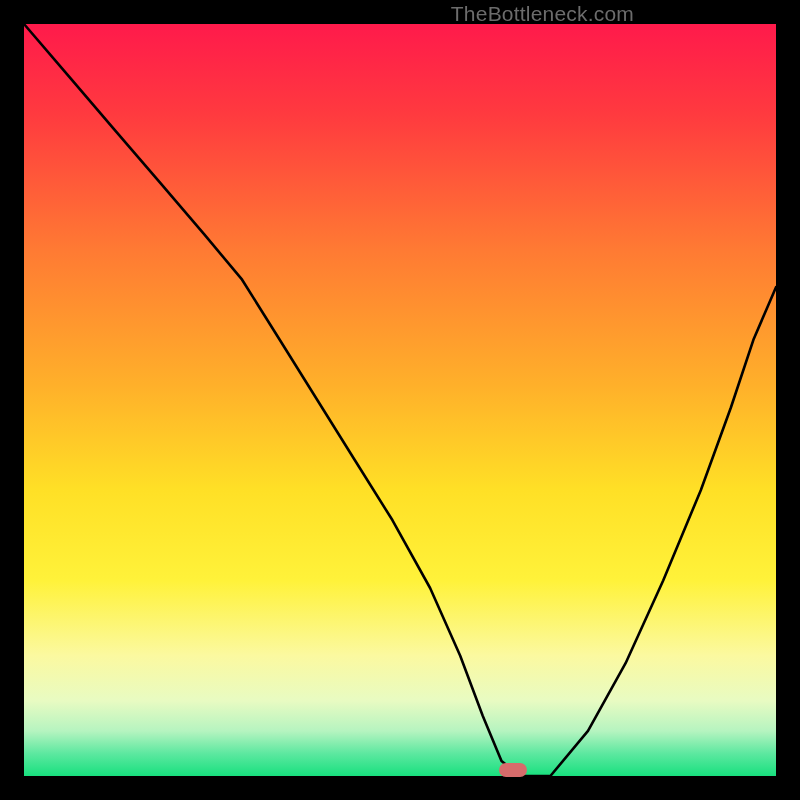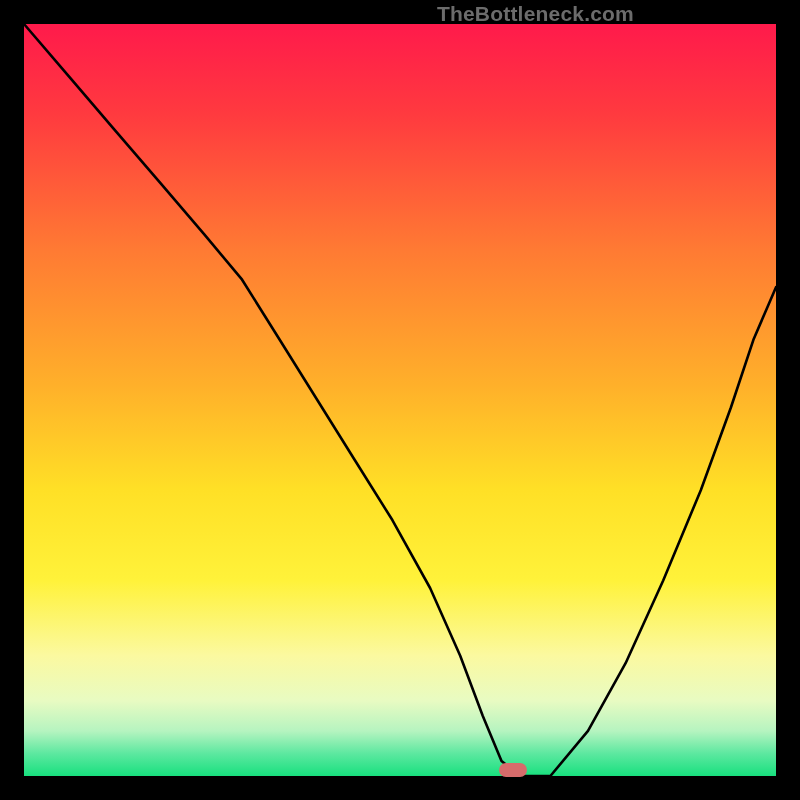--- a/index.html
+++ b/index.html
@@ -9,21 +9,20 @@
     height: 800px;
     background: #000;
     overflow: hidden;
     font-family: Arial, Helvetica, sans-serif;
   }
   .frame {
     position: relative;
     width: 652px;
     height: 800px;
     background: #000;
-    font-weight: bold;
   }
   .watermark {
     position: absolute;
     top: 2px;
     right: 18px;
     color: #6c6c6c;
     font-size: 21px;
     letter-spacing: 0.2px;
     z-index: 5;
   }

